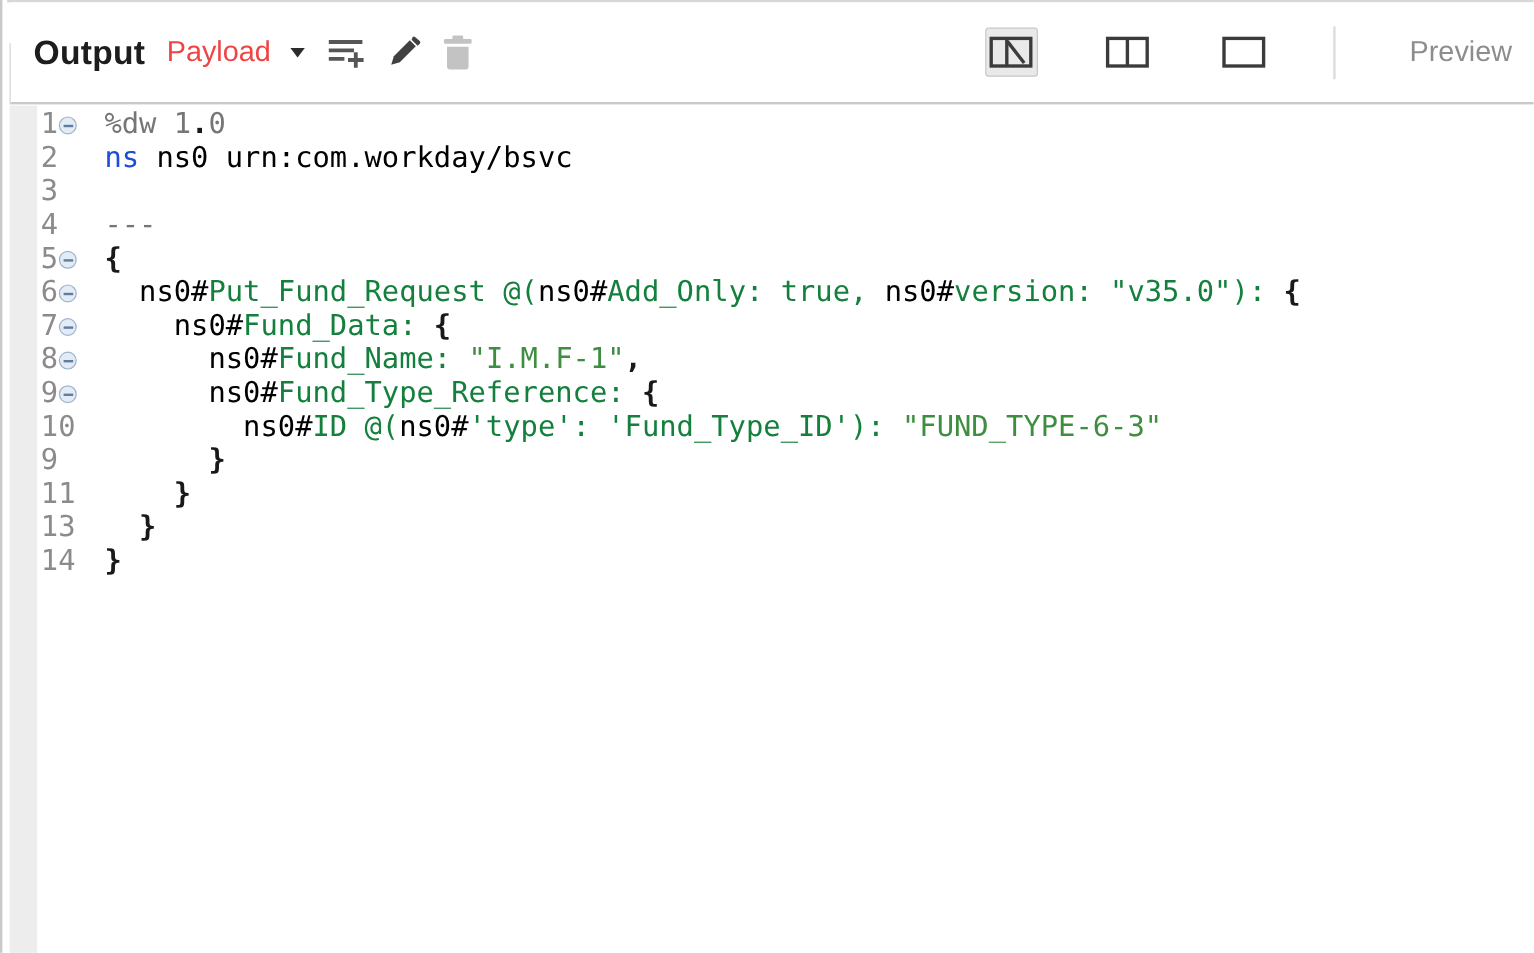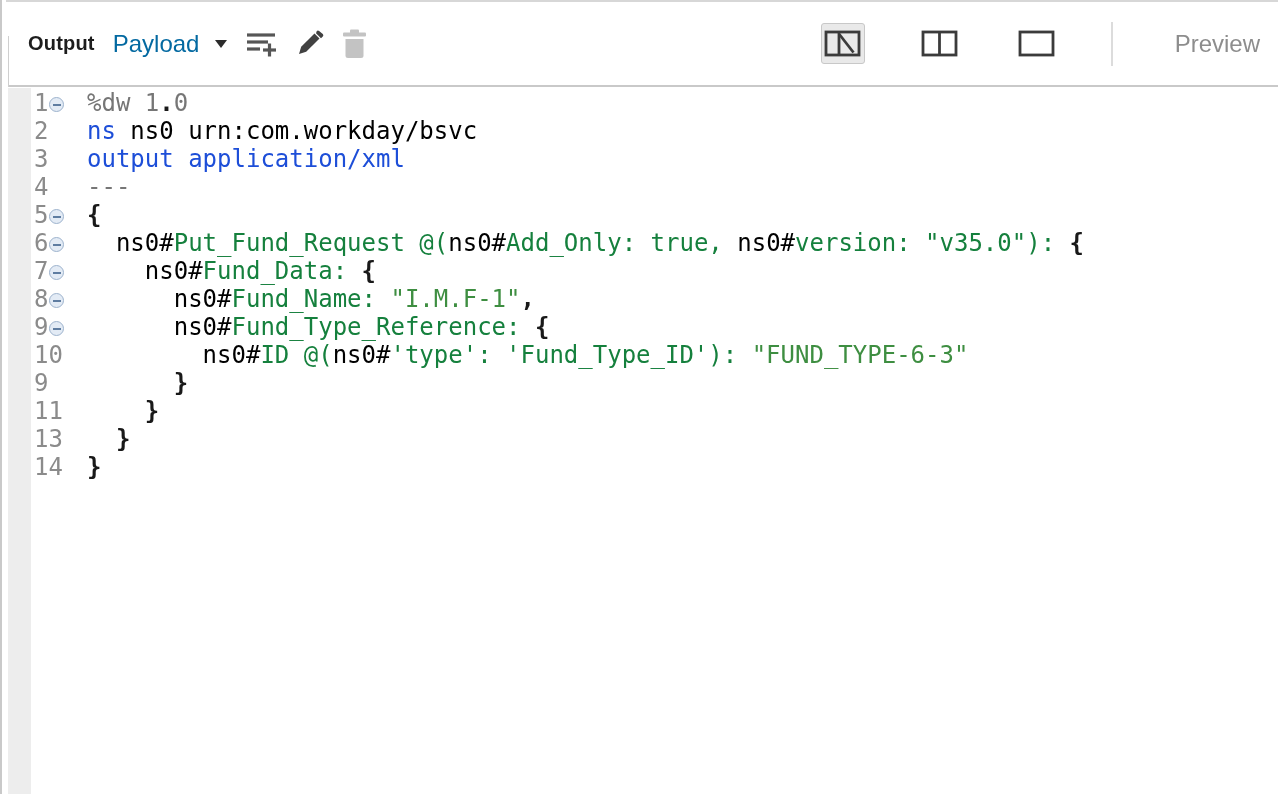--- a/index.html
+++ b/index.html
@@ -14,23 +14,23 @@
   .edge-left   { position:absolute; left:0; top:0; bottom:0; width:2px; background:#c9c9c9; }
   .panel-split { position:absolute; left:8px; top:36px; height:51px; width:1px; background:#cfcfcf; }
   .scroll-track{ position:absolute; left:8px; top:88px; width:23px; bottom:0; background:#ededed; }
 
   
   .toolbar {
     position:absolute; left:9px; right:0; top:2px; height:85px;
     display:flex; align-items:center; padding:0 18px 0 19px;
     border-bottom:2px solid #c9c9c9; background:#fff;
   }
-  .tb-title   { font-size:20px; font-weight:600; color:#1d1d1d; letter-spacing:0.2px; }
+  .tb-title   { font-size:28px; font-weight:600; color:#1d1d1d; letter-spacing:0.2px; }
   .tb-payload { margin-left:18px; display:flex; align-items:center; cursor:pointer; }
-  .tb-payload-label { font-size:24px; color:#0369a1; }
+  .tb-payload-label { font-size:24px; color:#ef4444; }
   .caret-down {
     margin-left:16px; width:0; height:0;
     border-left:6px solid transparent; border-right:6px solid transparent;
     border-top:8px solid #2b2b2b;
   }
   .tb-icon-btn { border:none; background:transparent; padding:0; margin:0; cursor:pointer; display:flex; align-items:center; }
   .tb-icon-btn.add   { margin-left:19px; }
   .tb-icon-btn.edit  { margin-left:18px; }
   .tb-icon-btn.del   { margin-left:17px; cursor:default; }
 
@@ -154,21 +154,21 @@
     </button>
     <div class="tb-divider"></div>
     <span class="tb-preview">Preview</span>
   </div>
 </div>
 
 <div class="editor">
   <div>
       <div class="line"><span class="num">1</span><span class="fold-circle"></span><span class="code"><span class="t-gray">%dw 1</span><span class="t-blk">.</span><span class="t-gray">0</span></span></div>
       <div class="line"><span class="num">2</span><span class="code"><span class="t-kw">ns</span><span class="t-ns"> ns0 urn:com.workday/bsvc</span></span></div>
-      <div class="line"><span class="num">3</span><span class="code"><span class="t-kw">output application/xml</span></span></div>
+      <div class="line"><span class="num">3</span></div>
       <div class="line"><span class="num">4</span><span class="code"><span class="t-gray">---</span></span></div>
       <div class="line"><span class="num">5</span><span class="fold-circle"></span><span class="code"><span class="t-blk">{</span></span></div>
       <div class="line"><span class="num">6</span><span class="fold-circle"></span><span class="code"><span class="t-ns">  ns0#</span><span class="t-name">Put_Fund_Request @(</span><span class="t-ns">ns0#</span><span class="t-name">Add_Only: true, </span><span class="t-ns">ns0#</span><span class="t-name">version: "v35.0"): </span><span class="t-blk">{</span></span></div>
       <div class="line"><span class="num">7</span><span class="fold-circle"></span><span class="code"><span class="t-ns">    ns0#</span><span class="t-name">Fund_Data: </span><span class="t-blk">{</span></span></div>
       <div class="line"><span class="num">8</span><span class="fold-circle"></span><span class="code"><span class="t-ns">      ns0#</span><span class="t-name">Fund_Name: </span><span class="t-str">"I.M.F-1"</span><span class="t-blk">,</span></span></div>
       <div class="line"><span class="num">9</span><span class="fold-circle"></span><span class="code"><span class="t-ns">      ns0#</span><span class="t-name">Fund_Type_Reference: </span><span class="t-blk">{</span></span></div>
       <div class="line"><span class="num">10</span><span class="code"><span class="t-ns">        ns0#</span><span class="t-name">ID @(</span><span class="t-ns">ns0#</span><span class="t-name">'type': 'Fund_Type_ID'): </span><span class="t-str">"FUND_TYPE-6-3"</span></span></div>
       <div class="line"><span class="num">9</span><span class="code"><span class="t-blk">      }</span></span></div>
       <div class="line"><span class="num">11</span><span class="code"><span class="t-blk">    }</span></span></div>
       <div class="line"><span class="num">13</span><span class="code"><span class="t-blk">  }</span></span></div>

